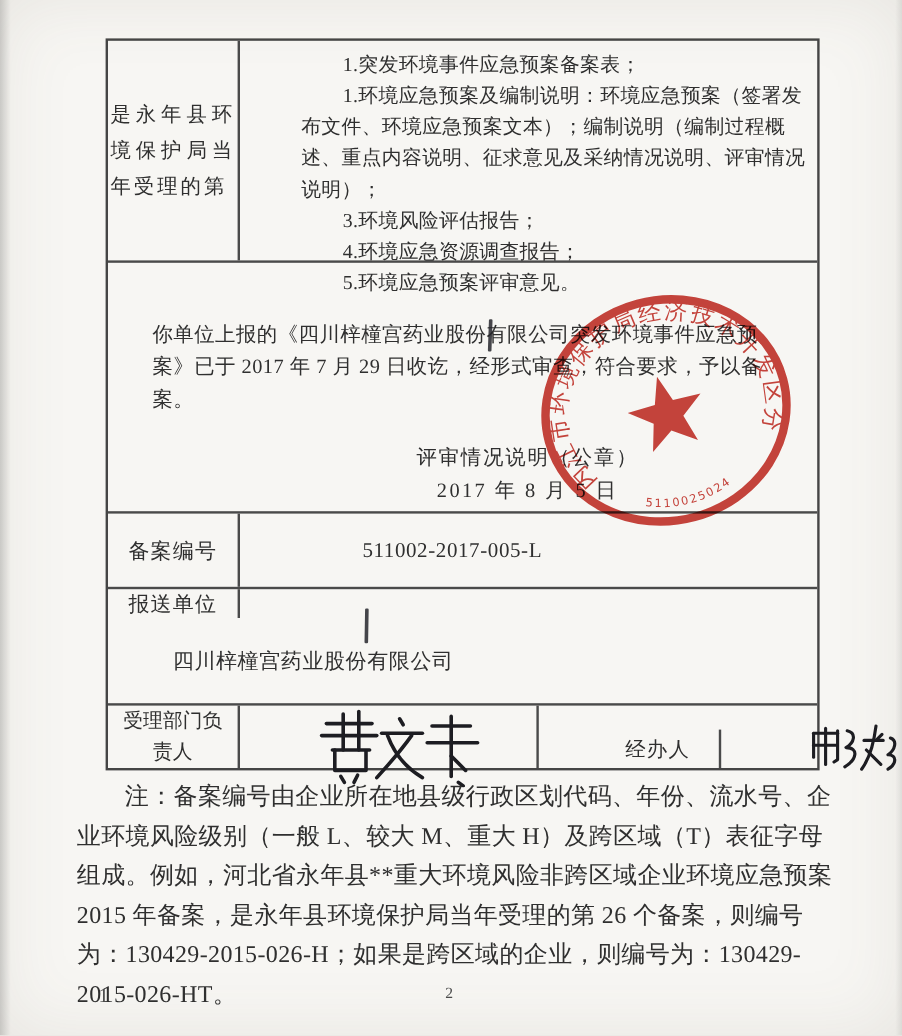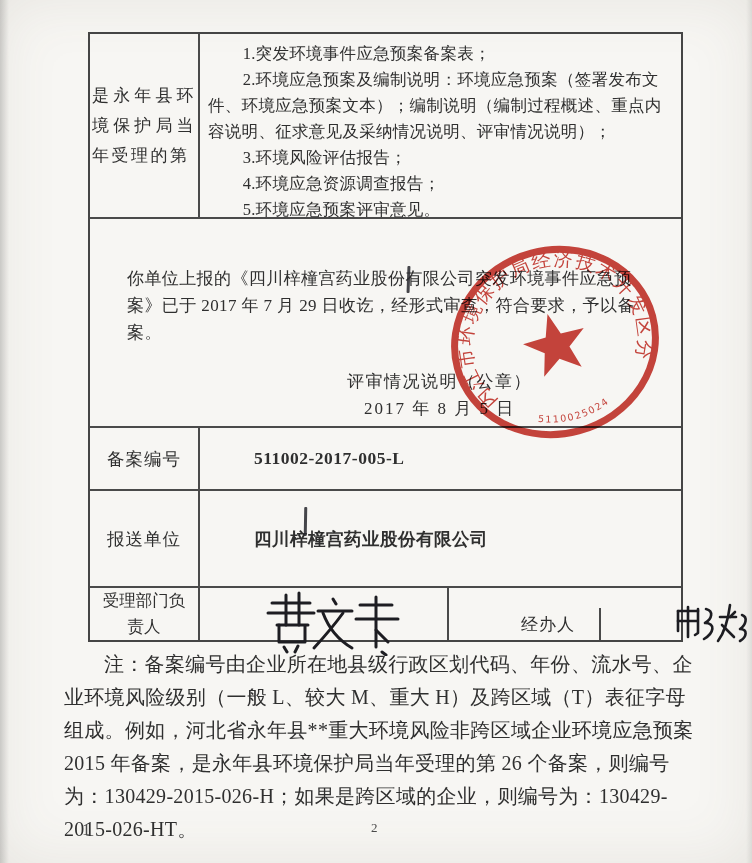--- a/index.html
+++ b/index.html
@@ -17,43 +17,43 @@
 
   .tbl {
     position:absolute; left:88px; top:32px; width:595px; height:610px;
     border:2px solid #454545; box-sizing:border-box;
     display:flex; flex-direction:column; background:transparent;
   }
   .row { display:flex; box-sizing:border-box; }
   .row + .row { border-top:2px solid #4a4a4a; }
   .r1 { height:183px; }
   .r2 { height:212px; }
-  .r3 { height:64px; }
-  .r4 { height:98px; }
+  .r3 { height:64px;gap:48px; }
+  .r4 { height:98px;flex-direction:column; }
   .r5 { flex:1;gap:48px; }
   .cell { box-sizing:border-box; }
   .label-cell {
     width:110px; border-right:2px solid #4a4a4a;
     display:flex; align-items:center; justify-content:center;
     flex-shrink:0;
   }
   .content-cell { flex:1; position:relative; }
 
   .catalog-label { width:104px; font-size:17px; line-height:30px; letter-spacing:2.5px; text-align:justify; }
   .plain-label { font-size:17.5px; letter-spacing:1px; }
   .two-line-label { width:92px; font-size:16.5px; line-height:26px; text-align:center; }
 
-  .catalog-body { padding:7px 8px 0 8px; }
+  .catalog-body { padding:7px 8px 0 8px;margin-left:43px; }
   .catalog-body p { margin:0; font-size:16.5px; line-height:26px; text-indent:2.1em; letter-spacing:0.3px; }
 
   .opinion-body { margin:46px 26px 0 37px; font-size:17px; line-height:27px; letter-spacing:0.4px; }
   .sign-line { position:absolute; left:257px; top:151px; font-size:17px; letter-spacing:1.5px; }
   .date-line { position:absolute; left:274px; top:178px; font-size:17px; letter-spacing:2px; }
 
-  .value-cell { display:flex; align-items:center; padding-left:54px; font-size:17.5px; letter-spacing:0.5px;font-weight:bold; }
+  .value-cell { display:flex; align-items:center; padding-left:54px; font-size:17.5px; letter-spacing:0.5px; }
 
   .sig-cell-1 { width:201px; border-right:2px solid #4a4a4a; position:relative; }
   .operator-label-cell { width:104px; border-right:2px solid #4a4a4a;
     display:flex; align-items:center; justify-content:center; font-size:17px; letter-spacing:1px;margin-top:20px; }
   .sig-cell-2 { flex:1; position:relative; }
   .sig-svg { position:absolute; }
 
   .note {
     position:absolute; left:64px; top:648px; width:630px;
     font-size:20px; line-height:33px; text-indent:2em; letter-spacing:0.3px;
@@ -77,21 +77,21 @@
 <div class="page">
 
   <div class="tbl">
 
     <div class="row r1">
       <div class="cell label-cell">
         <div class="catalog-label">是永年县环境保护局当年受理的第</div>
       </div>
       <div class="cell content-cell catalog-body">
         <p>1.突发环境事件应急预案备案表；</p>
-        <p>2.环境应急预案及编制说明：环境应急预案（签署发布文件、环境应急预案文本）；编制说明（编制过程概述、重点内容说明、征求意见及采纳情况说明、评审情况说明）；</p>
+        <p>1.环境应急预案及编制说明：环境应急预案（签署发布文件、环境应急预案文本）；编制说明（编制过程概述、重点内容说明、征求意见及采纳情况说明、评审情况说明）；</p>
         <p>3.环境风险评估报告；</p>
         <p>4.环境应急资源调查报告；</p>
         <p>5.环境应急预案评审意见。</p>
       </div>
     </div>
 
     <div class="row r2">
       <div class="cell content-cell">
         <div class="opinion-body">你单位上报的《四川梓橦宫药业股份有限公司突发环境事件应急预案》已于 2017 年 7 月 29 日收讫，经形式审查，符合要求，予以备案。</div>
         <div class="sign-line">评审情况说明（公章）</div>

